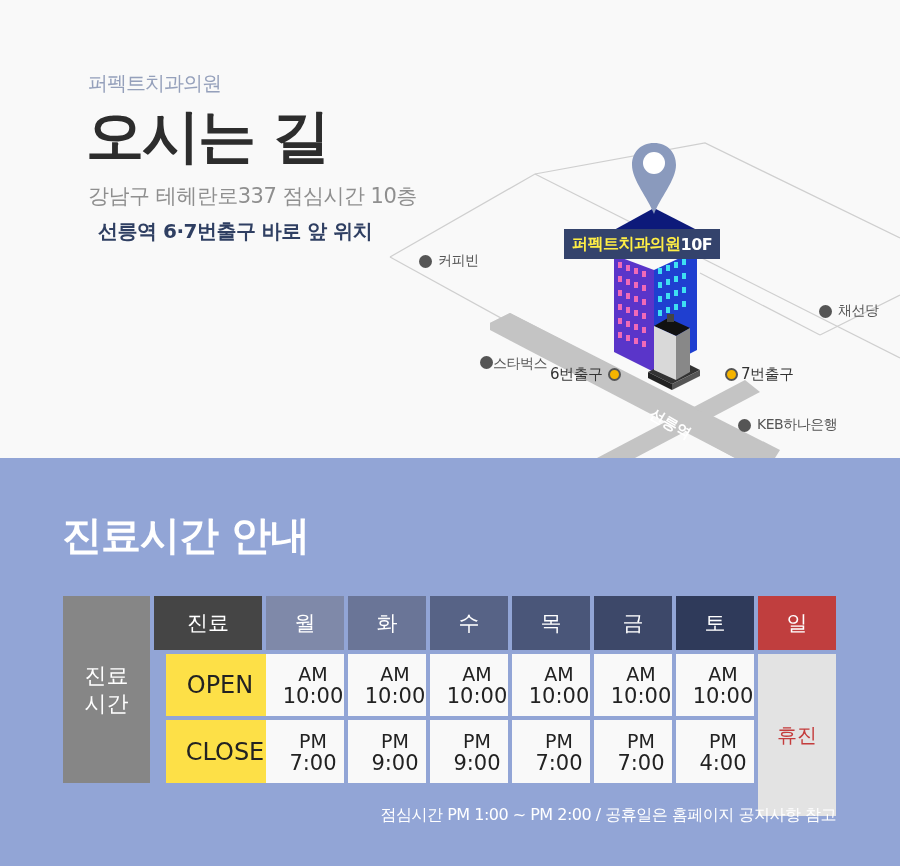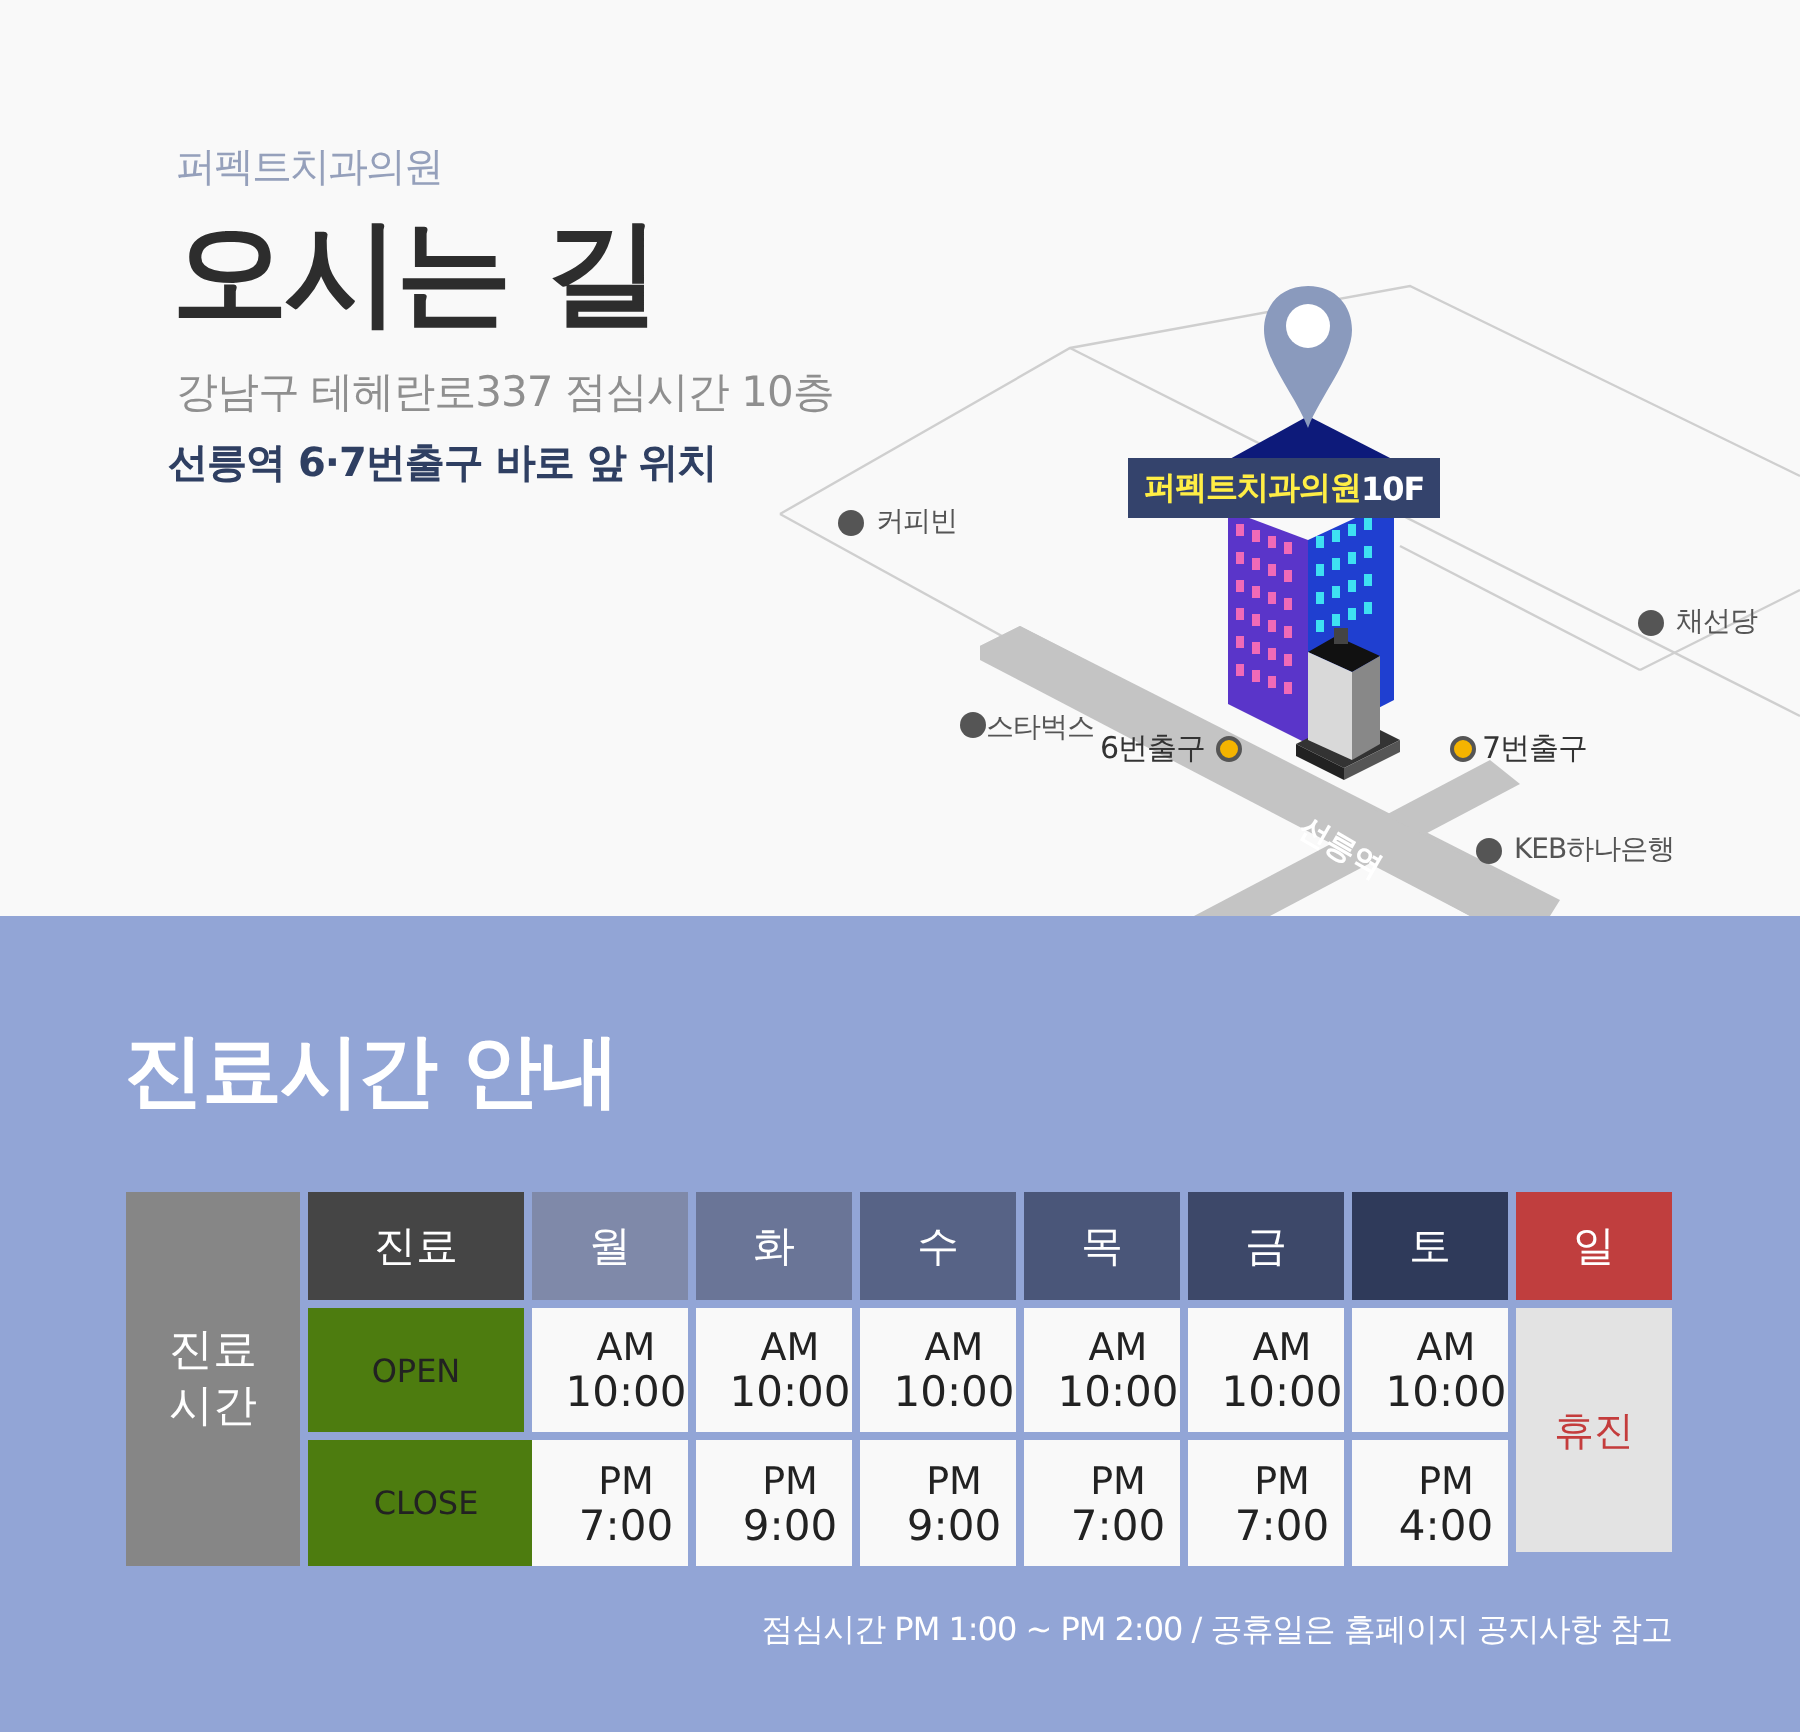--- a/index.html
+++ b/index.html
@@ -3,40 +3,40 @@
 <meta charset="utf-8">
 <style>
   * { margin: 0; padding: 0; box-sizing: border-box; }
   html, body { width: 900px; height: 866px; overflow: hidden; }
   body { font-family: "DejaVu Sans", "Liberation Sans", sans-serif; background: #f9f9f9; position: relative; }
 
   .top { position: absolute; left: 0; top: 0; width: 900px; height: 458px; background: #f9f9f9; overflow: hidden; }
   .clinic-sub { position: absolute; left: 88px; top: 70px; font-size: 20px; color: #95a0bb; letter-spacing: -1px; }
   .page-title { position: absolute; left: 86px; top: 103px; font-size: 58px; font-weight: bold; color: #2d2d2d; letter-spacing: -2px; line-height: 66px; }
   .address { position: absolute; left: 88px; top: 182px; font-size: 21px; color: #8f8f8f; letter-spacing: -0.5px; }
-  .station-note { position: absolute; left: 84px; top: 218px; font-size: 20px; color: #2f3f62; font-weight: bold; letter-spacing: -0.5px; }
+  .station-note { position: absolute; left: 98px; top: 218px; font-size: 20px; color: #2f3f62; font-weight: bold; letter-spacing: -0.5px; }
 
   .map-svg { position: absolute; left: 0; top: 0; }
 
   .poi { position: absolute; display: flex; align-items: center; font-size: 14px; color: #555; letter-spacing: -0.5px; white-space: nowrap; }
   .poi .dot { width: 13px; height: 13px; border-radius: 50%; background: #555; margin-right: 6px; }
   .poi .dot.exit { background: #f5b400; border: 2px solid #555; width: 13px; height: 13px; }
 
   .bldg-label { position: absolute; left: 564px; top: 229px; height: 30px; padding: 0 8px; background: #34436c; color: #fff; font-size: 16px; font-weight: bold; display: flex; align-items: center; letter-spacing: -0.5px; }
   .bldg-label .nm { color: #ffee45; }
 
   .bottom { position: absolute; left: 0; top: 458px; width: 900px; height: 408px; background: #92a5d6; }
   .hours-title { position: absolute; left: 62px; top: 50px; font-size: 40px; font-weight: bold; color: #fff; letter-spacing: -1px; }
 
   .grid { position: absolute; left: 63px; top: 138px; }
   .cell { position: absolute; display: flex; align-items: center; justify-content: center; text-align: center; }
   .hdr { color: #fff; font-size: 21px; }
   .time { background: #f9f9f9; color: #222; font-size: 21px; line-height: 22px; flex-direction: column; padding-left: 16px; }
   .time .ampm { font-size: 19px; }
-  .rowlbl { background: #4d7c0f; color: #222; font-size: 16px; }
+  .rowlbl { background: #fde047; color: #222; font-size: 24px; margin-left: 12px; }
   .side { background: #868686; color: #fff; font-size: 22px; line-height: 28px; flex-direction: column; }
   .closed { background: #e3e3e3; color: #c43c3c; font-size: 20px; }
 
   .footnote { position: absolute; right: 64px; top: 347px; font-size: 16px; color: #fff; letter-spacing: -0.5px; }
 </style>
 </head>
 <body>
 
 <section class="top">
   <svg class="map-svg" width="900" height="458">
@@ -196,21 +196,21 @@
       </div>
     <div class="cell time" style="left:531px; top:58px; width:78px; height:62px;">
         <span class="ampm">AM</span>
         <span>10:00</span>
       </div>
     <div class="cell time" style="left:613px; top:58px; width:78px; height:62px;">
         <span class="ampm">AM</span>
         <span>10:00</span>
       </div>
 
-    <div class="cell closed" style="left:695px; top:58px; width:78px; height:122px;">휴진</div>
+    <div class="cell closed" style="left:695px; top:58px; width:78px; height:162px;">휴진</div>
 
     <div class="cell rowlbl" style="left:91px; top:124px; width:118px; height:63px;">CLOSE</div>
     <div class="cell time" style="left:203px; top:124px; width:78px; height:63px;">
         <span class="ampm">PM</span>
         <span>7:00</span>
       </div>
     <div class="cell time" style="left:285px; top:124px; width:78px; height:63px;">
         <span class="ampm">PM</span>
         <span>9:00</span>
       </div>

